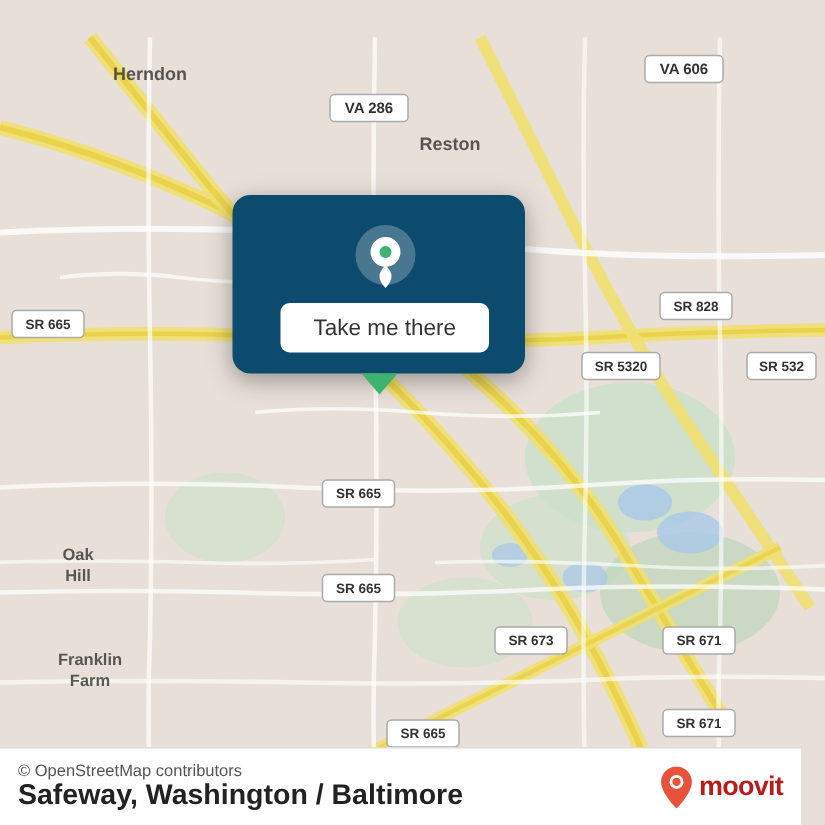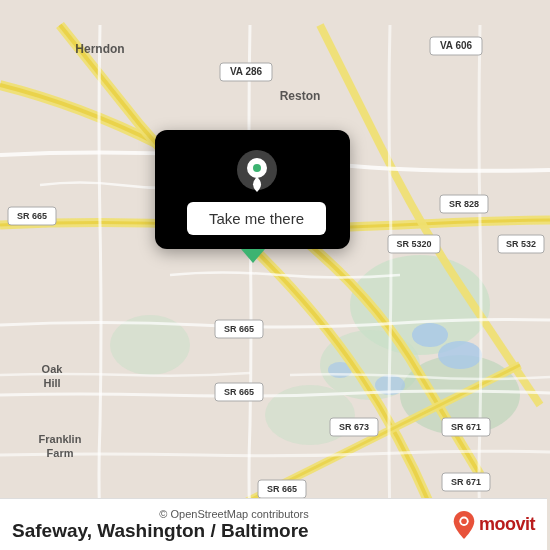--- a/index.html
+++ b/index.html
@@ -27,21 +27,21 @@
       width: 100%;
       height: 100%;
     }
 
     
     .popup-card {
       position: absolute;
       top: 130px;
       left: 155px;
       width: 195px;
-      background: #000000;
+      background: #0c4a6e;
       border-radius: 12px;
       display: flex;
       flex-direction: column;
       align-items: center;
       padding: 18px 4px 14px 12px;
       box-shadow: 0 4px 16px rgba(0,0,0,0.35);
       z-index: 10;
     }
 
     .popup-card::after {
@@ -73,30 +73,29 @@
       font-weight: 500;
       cursor: pointer;
       white-space: nowrap;
     }
 
     
     .bottom-bar {
       position: absolute;
       bottom: 0;
       left: 0;
-      right: 3px;
+      right: 16px;
       background: white;
       height: 52px;
       display: flex;
       align-items: center;
       justify-content: space-between;
       padding: 0 12px;
       z-index: 20;
       border-top: 1px solid #ddd;
-      text-align: right;
     }
 
     .attribution {
       font-size: 11px;
       color: #555;
     }
 
     .bottom-left {
       display: flex;
       flex-direction: column;

